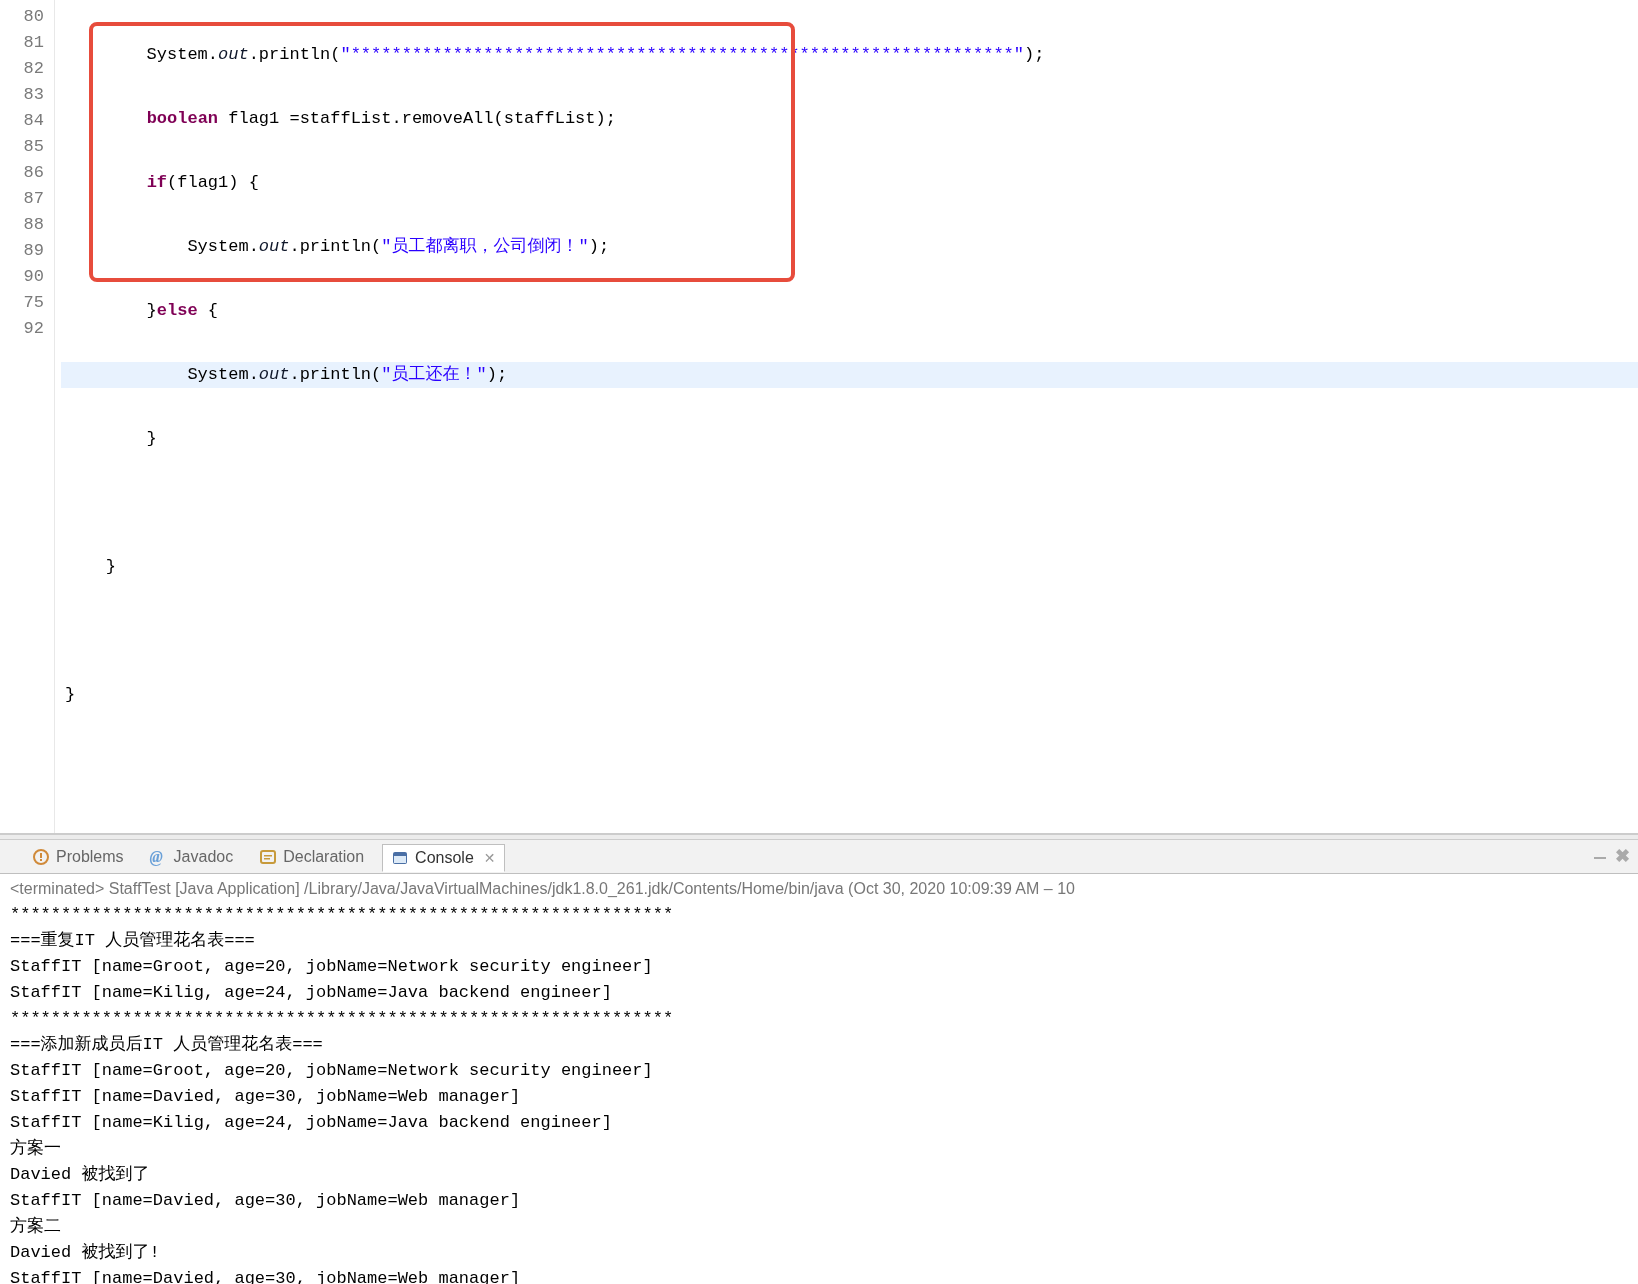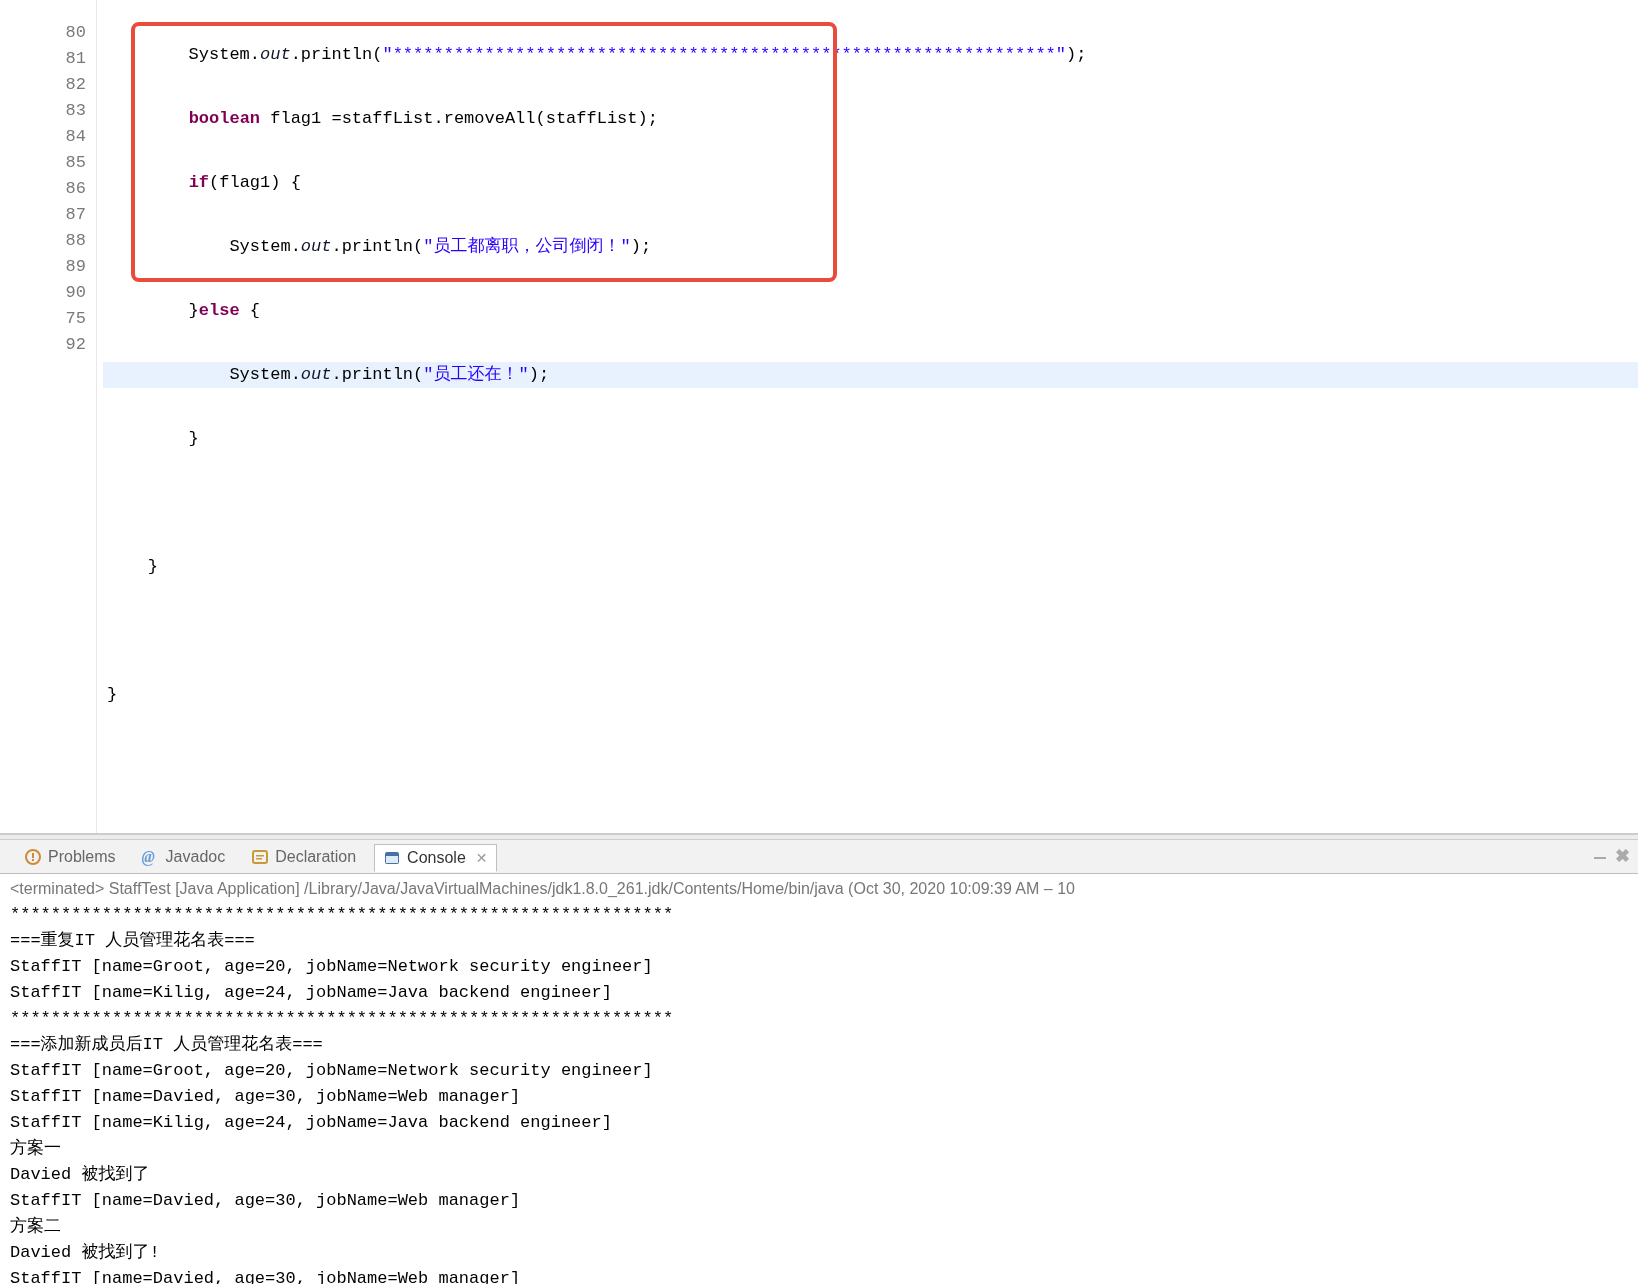--- a/index.html
+++ b/index.html
@@ -1,29 +1,29 @@
 <!DOCTYPE html>
 <html><head>
 <meta charset="utf-8">
 <style>
   * { box-sizing: border-box; }
   html,body { margin:0; padding:0; font-family: "Menlo","Consolas","Courier New",monospace; font-size:17px; background:#fff; color:#000; }
   .editor { width:1638px; }
   .code-area { display:flex; background:#fff; border-bottom:1px solid #ccc; position:relative;}
-  .gutter { background:#fff; color:#7a7a7a; padding:20px 10px 4px 8px; text-align:right; font-family:inherit; user-select:none; border-right:1px solid #e8e8e8; width:55px;margin-left:42px;}
+  .gutter { background:#fff; color:#7a7a7a; padding:4px 10px 4px 8px; text-align:right; font-family:inherit; user-select:none; border-right:1px solid #e8e8e8; width:55px;}
   .gutter div { height:26px; line-height:26px; font-size:17px;}
   .code  { flex:1; padding:4px 0 4px 6px; font-family:inherit; white-space:pre; position:relative;}
   .code .ln { height:26px; line-height:26px; padding-left:4px;}
   .hl-line { background:#e8f2fe; width:100%;}
   .cm  { color:#3f7f5f; }
   .kw  { color:#7f0055; font-weight:bold;}
   .fld { color:#0f172a; font-style:italic;}
   .str { color:#2a00ff; }
   .panel-divider { height:6px; background:#ececec; border-top:1px solid #ccc; border-bottom:1px solid #ccc;}
-  .bottom-tabs { display:flex; align-items:center; background:#f2f2f2; height:34px; border-bottom:1px solid #bfbfbf; padding-left:16px; gap:10px; font-family:"Helvetica Neue",Arial,sans-serif; font-size:16px; color:#555; position:relative;}
+  .bottom-tabs { display:flex; align-items:center; background:#f2f2f2; height:34px; border-bottom:1px solid #bfbfbf; padding-left:24px; gap:10px; font-family:"Helvetica Neue",Arial,sans-serif; font-size:16px; color:#555; position:relative;}
   .btab { display:flex; align-items:center; gap:6px; padding:4px 8px; border-radius:0; color:#666;}
   .btab.active { background:#fff; border:1px solid #bfbfbf; border-bottom-color:#fff; position:relative; top:1px; color:#333;}
   .btab .ticon { width:18px; height:18px; display:inline-block;}
   .tab-right { margin-left:auto; display:flex; gap:6px; padding-right:8px; color:#aaa;}
   .tab-right span { font-size:18px; cursor:default;}
   .console-head { font-family:"Helvetica Neue",Arial,sans-serif; font-size:16px; color:#777; padding:6px 10px 2px 10px; background:#fff;}
   .console-body { font-family:"Menlo","Consolas","Courier New",monospace; font-size:17px; color:#000; padding:2px 10px 20px 10px; line-height:26px; white-space:pre; background:#fff; position:relative;}
   .red-box { position:absolute; border:4px solid #e74c3c; border-radius:8px; pointer-events:none;}
 </style>
 </head>

